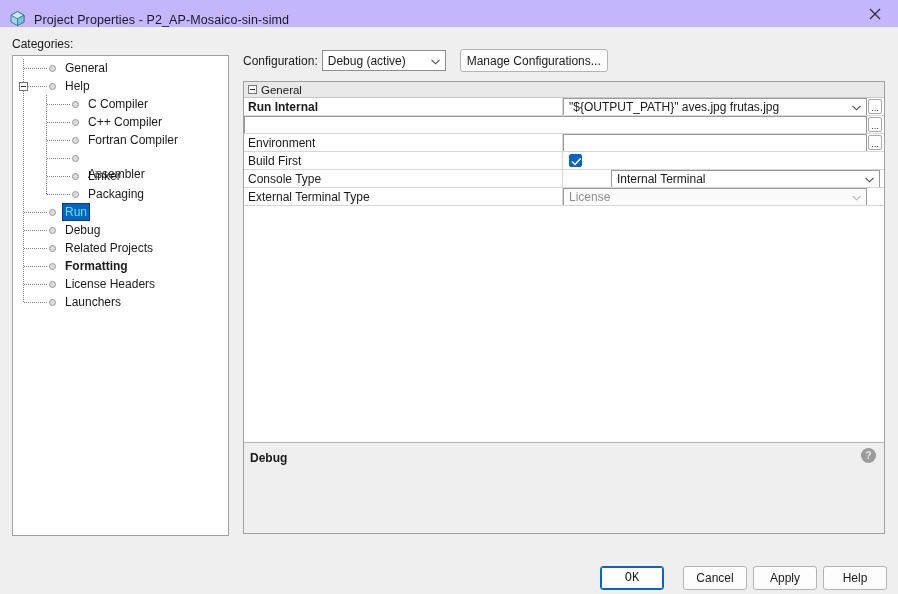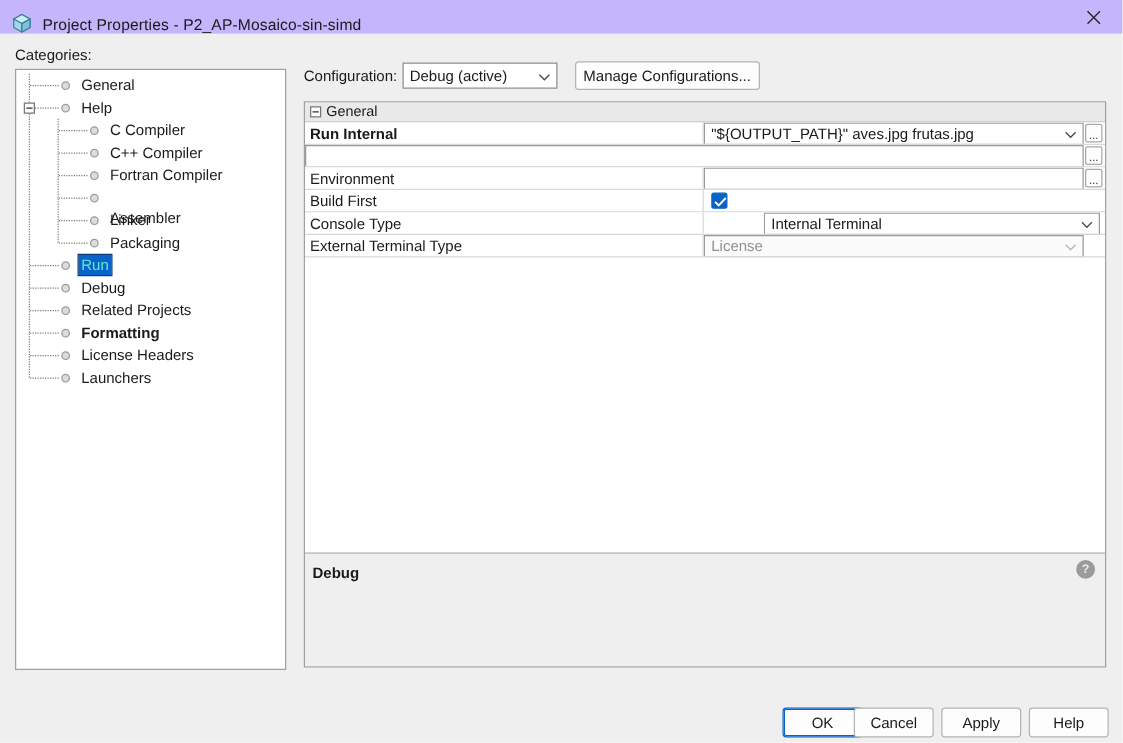--- a/index.html
+++ b/index.html
@@ -518,19 +518,19 @@
           </div>
         </div>
     </div>
     <div class="sheet-desc">
       <span class="desc-title">Debug</span>
       <span class="help-icon">?</span>
     </div>
   </div>
 
   <div class="footer">
-    <div class="btn default" style="left:626px;">OK</div>
+    <div class="btn default" style="left:600px;font-family:Liberation Mono, monospace;">OK</div>
     <div class="btn" style="left:683px;">Cancel</div>
     <div class="btn" style="left:753px;">Apply</div>
     <div class="btn" style="left:823px;">Help</div>
   </div>
 
 </div>
 
 </body></html>

